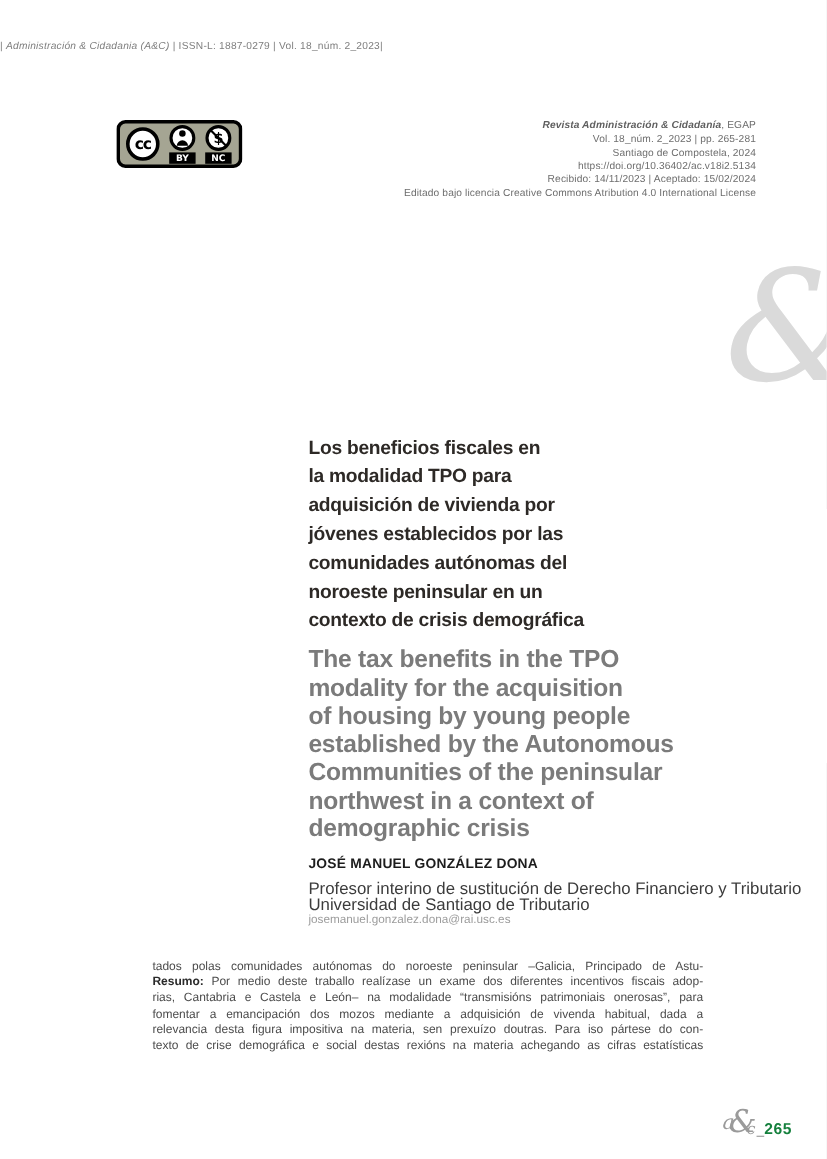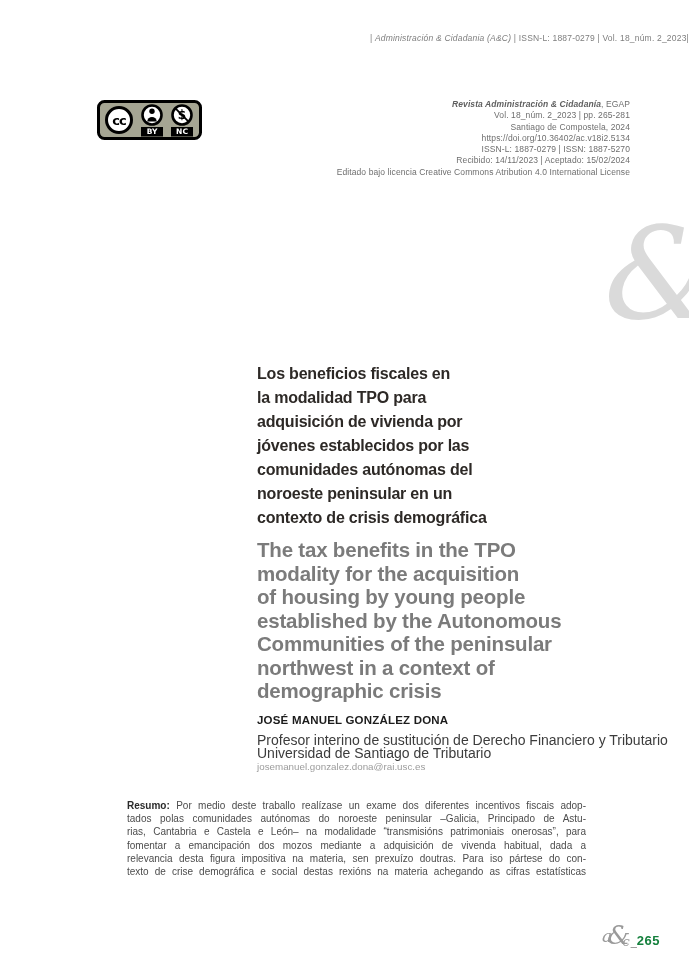--- a/index.html
+++ b/index.html
@@ -8,21 +8,21 @@
     width:689px;height:966px;
     margin:0 auto;
     background:#ffffff;
     overflow:hidden;
     font-family:"Liberation Sans", sans-serif;
     -webkit-font-smoothing:antialiased;
   }
   
   .running-head{
     position:absolute;top:33px;left:0;right:0;
-    text-align:right;
+    text-align:left;
     font-size:8.5px;letter-spacing:.2px;
     color:#7e7e7e;
   }
   .running-head .it{font-style:italic;}
   
   .cc-badge{position:absolute;left:97px;top:100px;}
   
   .meta-block{
     position:absolute;top:99px;right:59px;
     text-align:right;
@@ -99,21 +99,20 @@
       <rect x="74" y="27" width="22" height="9.5" fill="#000"></rect>
       <text x="85" y="34.4" font-size="7.5" font-weight="bold" text-anchor="middle" fill="#fff" font-family="DejaVu Sans, sans-serif">NC</text>
     </g>
   </svg>
 
   <div class="meta-block">
     <div><span class="it">Revista Administración &amp; Cidadanía</span><span>, EGAP</span></div>
     <div>Vol. 18_núm. 2_2023 | pp. 265-281</div>
     <div>Santiago de Compostela, 2024</div>
     <div>https://doi.org/10.36402/ac.v18i2.5134</div>
-    <div>ISSN-L: 1887-0279 | ISSN: 1887-5270</div>
     <div>Recibido: 14/11/2023 | Aceptado: 15/02/2024</div>
     <div>Editado bajo licencia Creative Commons Atribution 4.0 International License</div>
   </div>
 
   <div class="amp-watermark">&amp;</div>
 
   <h1 class="title title-es">Los beneficios fiscales en
 la modalidad TPO para
 adquisición de vivienda por
 jóvenes establecidos por las
@@ -129,22 +128,22 @@
 demographic crisis</h1>
 
   <div class="author-block">
     <p class="author-name">JOSÉ MANUEL GONZÁLEZ DONA</p>
     <p class="author-role">Profesor interino de sustitución de Derecho Financiero y Tributario</p>
     <p class="author-affil">Universidad de Santiago de Tributario</p>
     <a class="author-email">josemanuel.gonzalez.dona@rai.usc.es</a>
   </div>
 
   <div class="abstract">
+    <div class="line">tados polas comunidades autónomas do noroeste peninsular –Galicia, Principado de Astu-</div>
     <div class="line"><span class="label">Resumo:</span><span> Por medio deste traballo realízase un exame dos diferentes incentivos fiscais adop-</span></div>
-    <div class="line">tados polas comunidades autónomas do noroeste peninsular –Galicia, Principado de Astu-</div>
     <div class="line">rias, Cantabria e Castela e León– na modalidade “transmisións patrimoniais onerosas”, para</div>
     <div class="line">fomentar a emancipación dos mozos mediante a adquisición de vivenda habitual, dada a</div>
     <div class="line">relevancia desta figura impositiva na materia, sen prexuízo doutras. Para iso pártese do con-</div>
     <div class="line">texto de crise demográfica e social destas rexións na materia achegando as cifras estatísticas</div>
   </div>
 
   <div class="footer">
     <span class="flogo"><span class="fl-a">a</span><span class="fl-amp">&amp;</span><span class="fl-c">c</span></span>
       <span class="fl-sep">_</span>
       <b class="fl-num">265</b>

